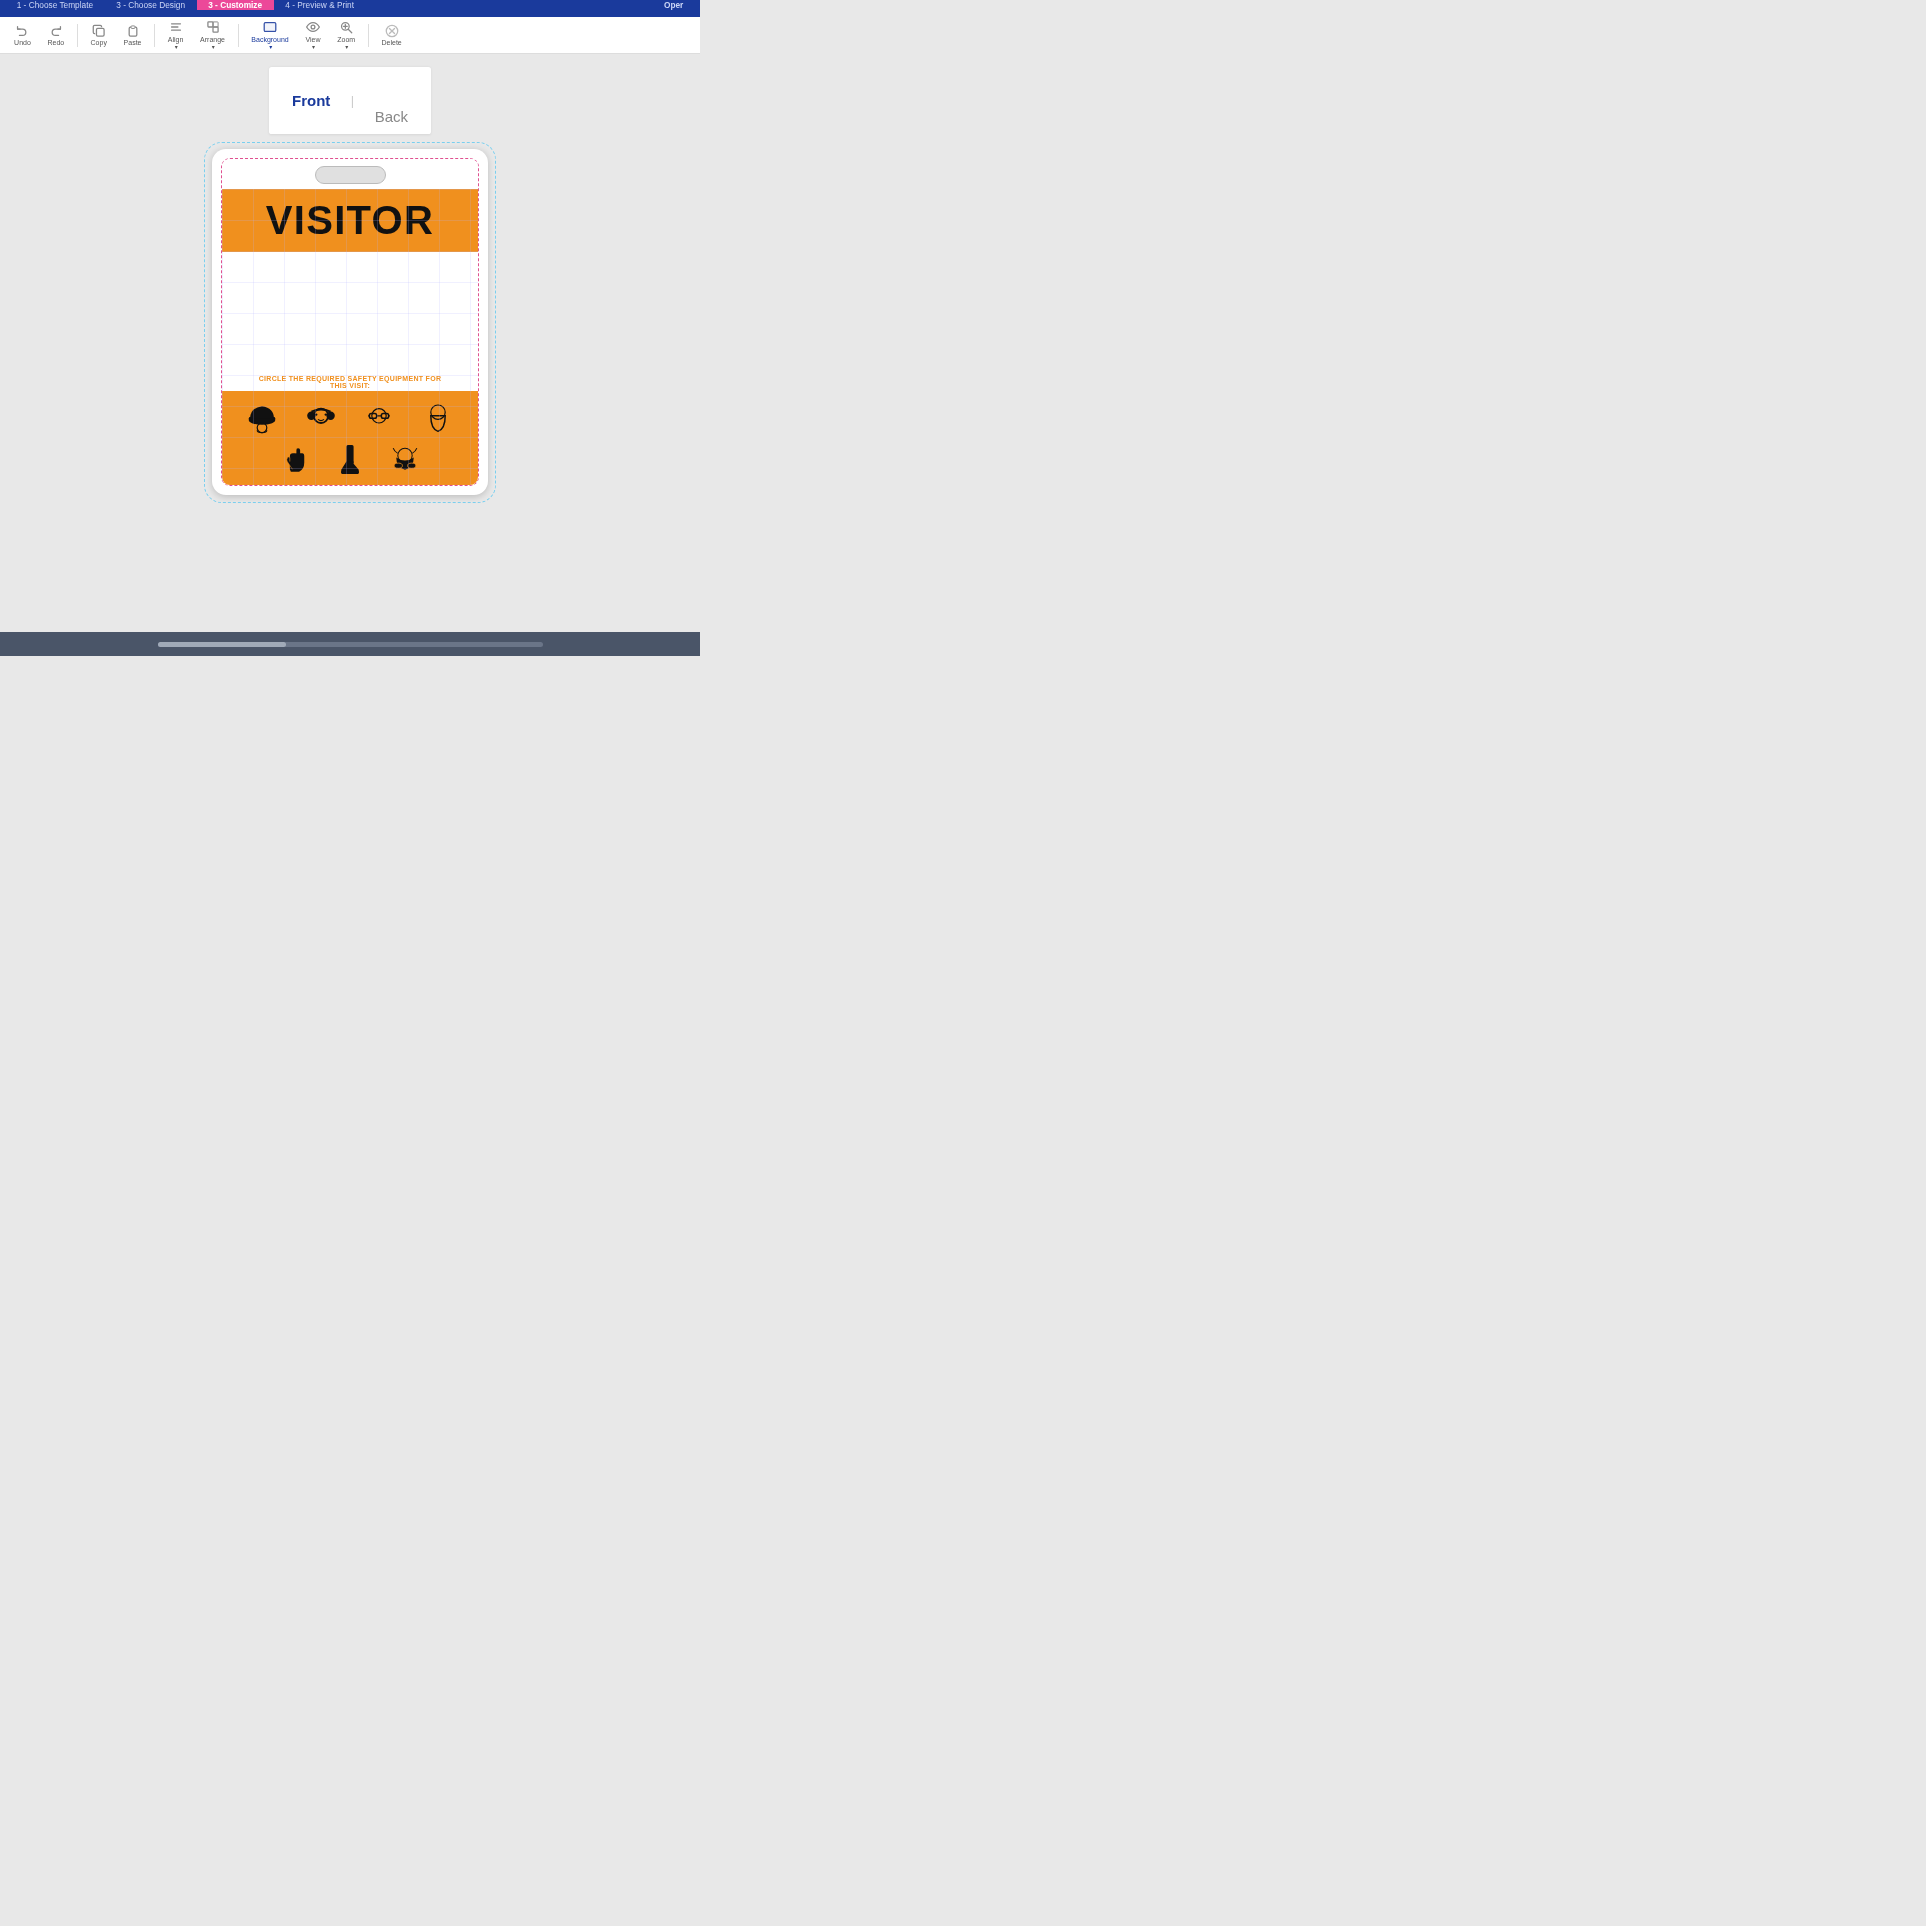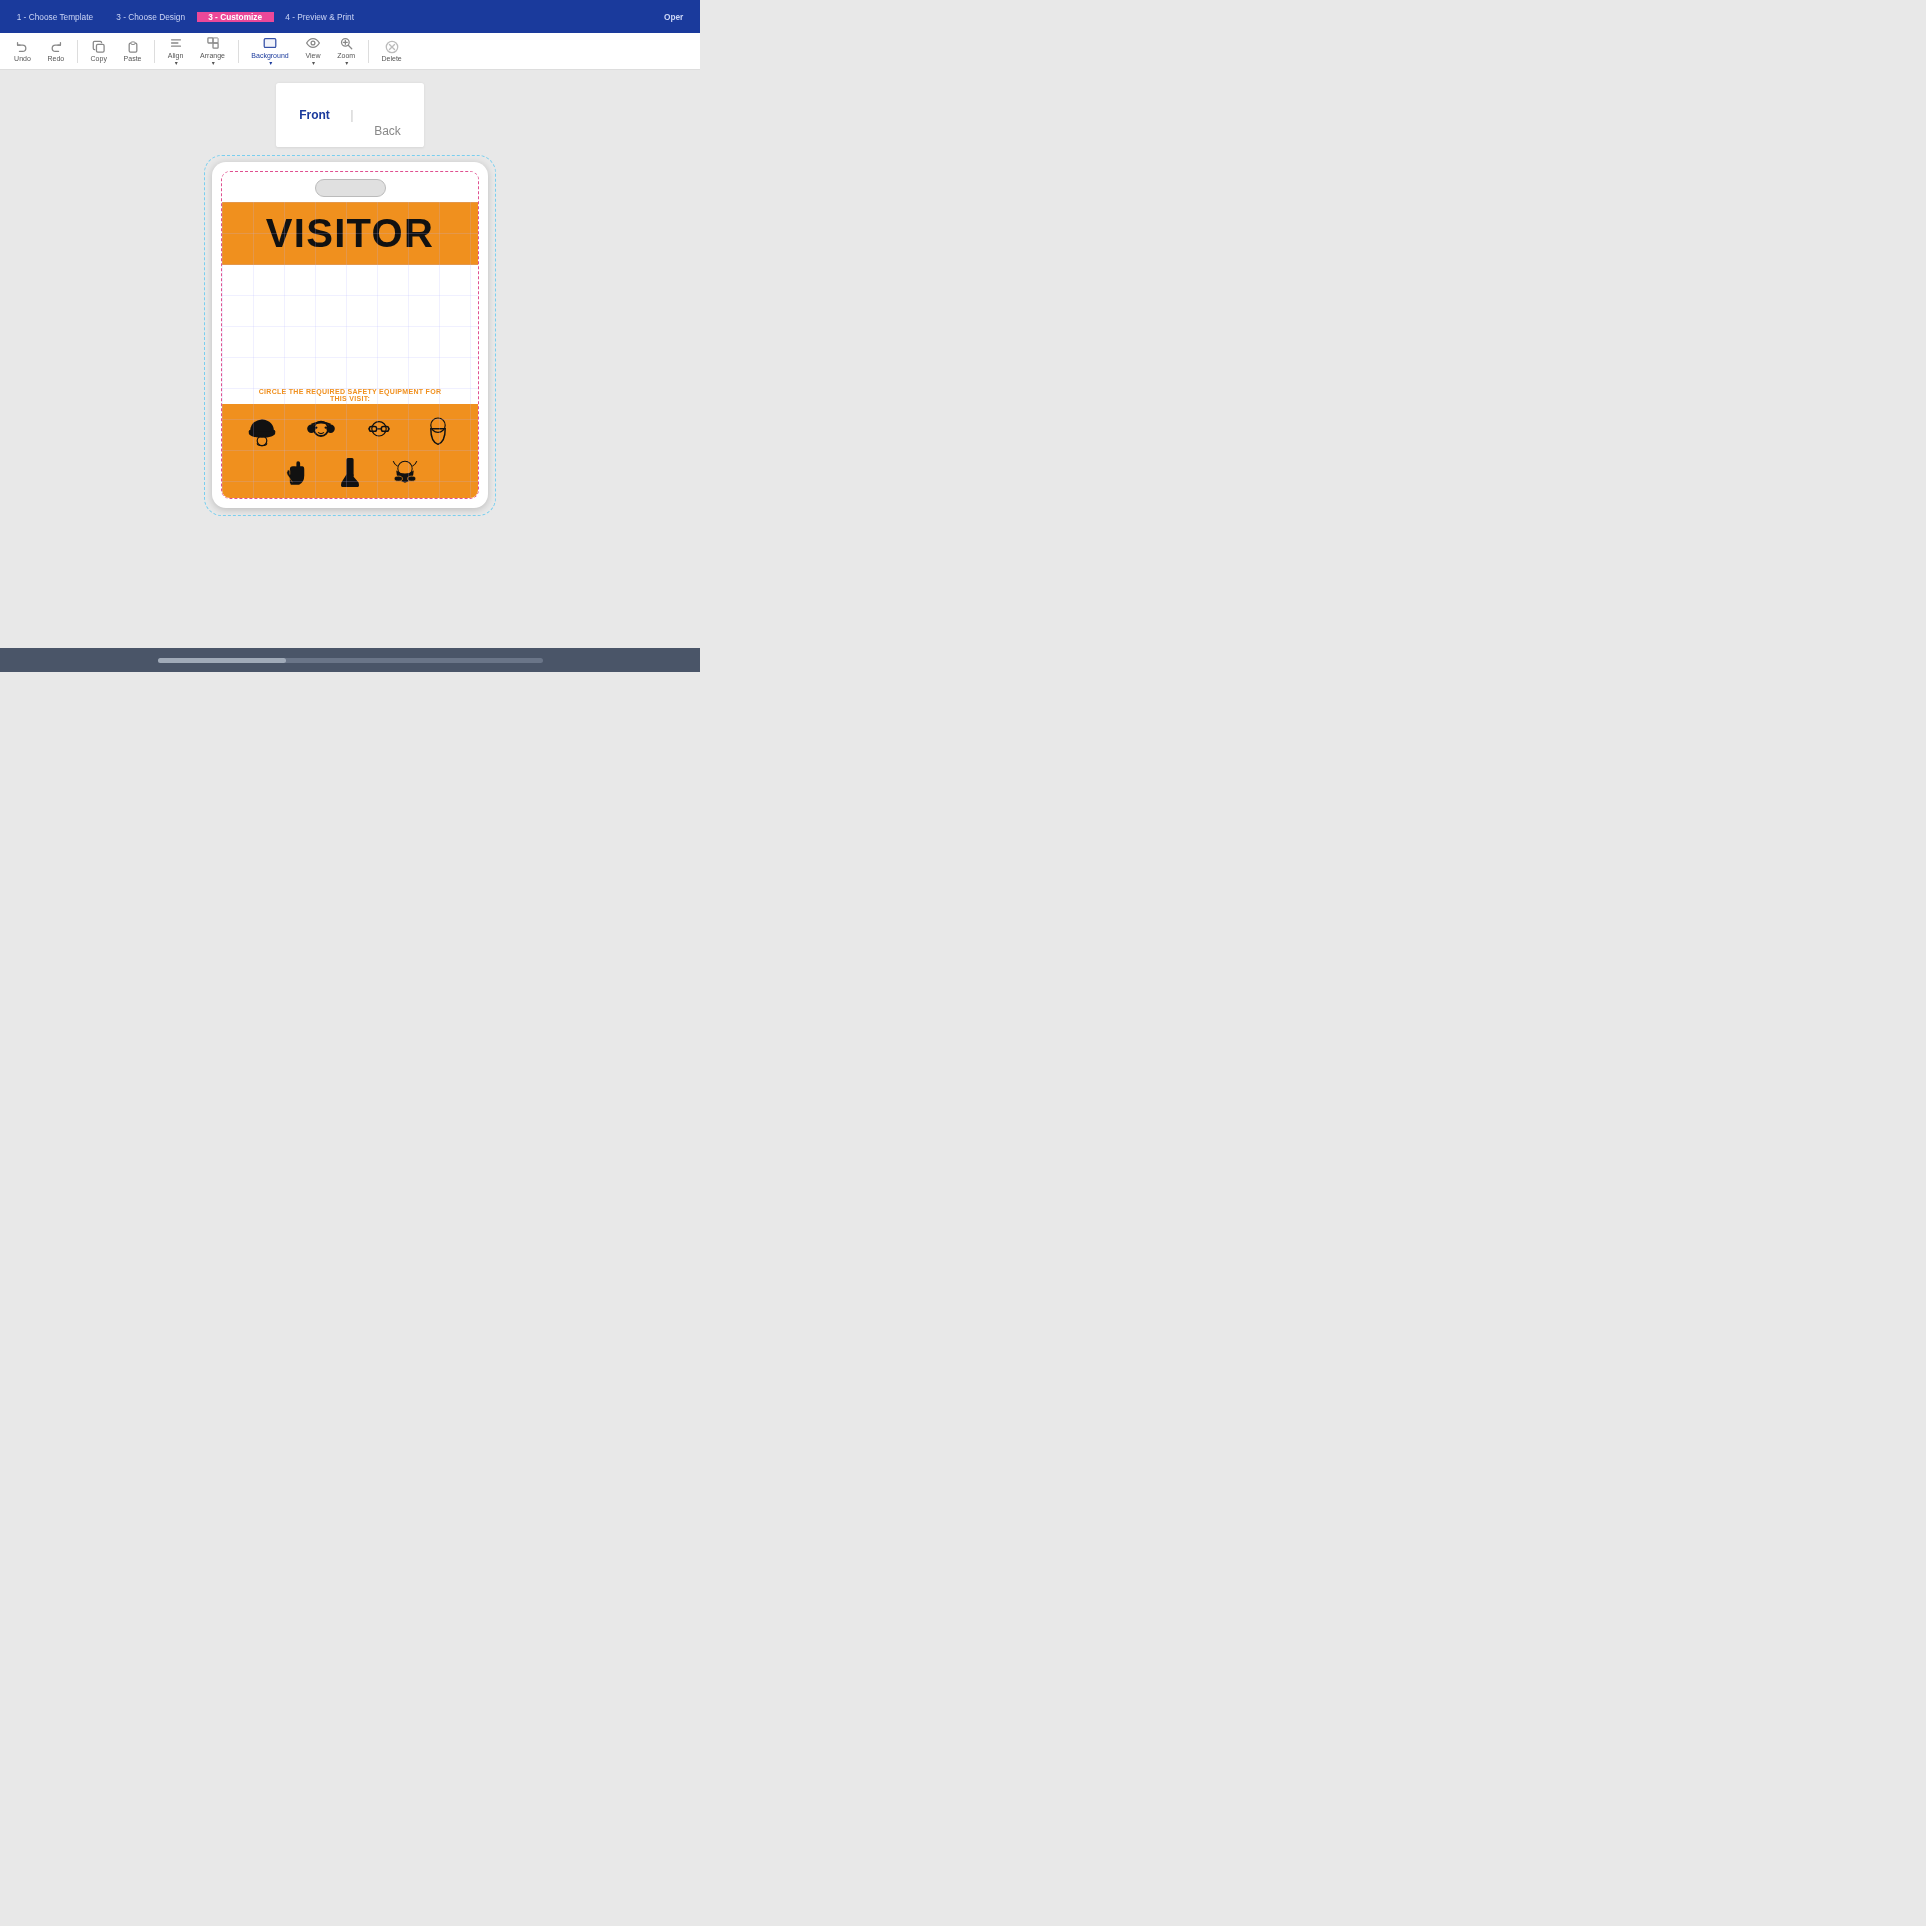--- a/index.html
+++ b/index.html
@@ -8,22 +8,22 @@
       background: #e8e8e8;
       width: 700px;
       min-height: 700px;
       overflow-x: hidden;
     }
 
     
     .nav-bar {
       background: #1a3a9c;
       display: flex;
-      align-items: center;
-      height: 33px;
+      align-items: flex-start;
+      height: 17px;
       padding: 0 5.1px;
     }
     .nav-tab {
       display: flex;
       align-items: center;
       padding: 0 11.6px;
       color: #ccd6f6;
       font-size: 8.3px;
       cursor: pointer;
       border: none;
@@ -107,21 +107,21 @@
       background: #fff;
       border-radius: 2.6px;
       padding: 6.4px 18px;
       display: flex;
       align-items: center;
       gap: 15.4px;
       margin-bottom: 15.4px;
       box-shadow: 0 0.6px 2.6px rgba(0,0,0,0.08);
     }
     .view-tab {
-      font-size: 12px;
+      font-size: 15px;
       cursor: pointer;
       padding: 2.6px 5.1px;
       border: none;
       background: transparent;
     }
     .view-tab.active { color: #1a3a9c; font-weight: bold; }
     .view-tab:not(.active) { color: #888; margin-top: 32px; }
     .view-tab-divider { color: #ccc; font-size: 13px; }
 
     

